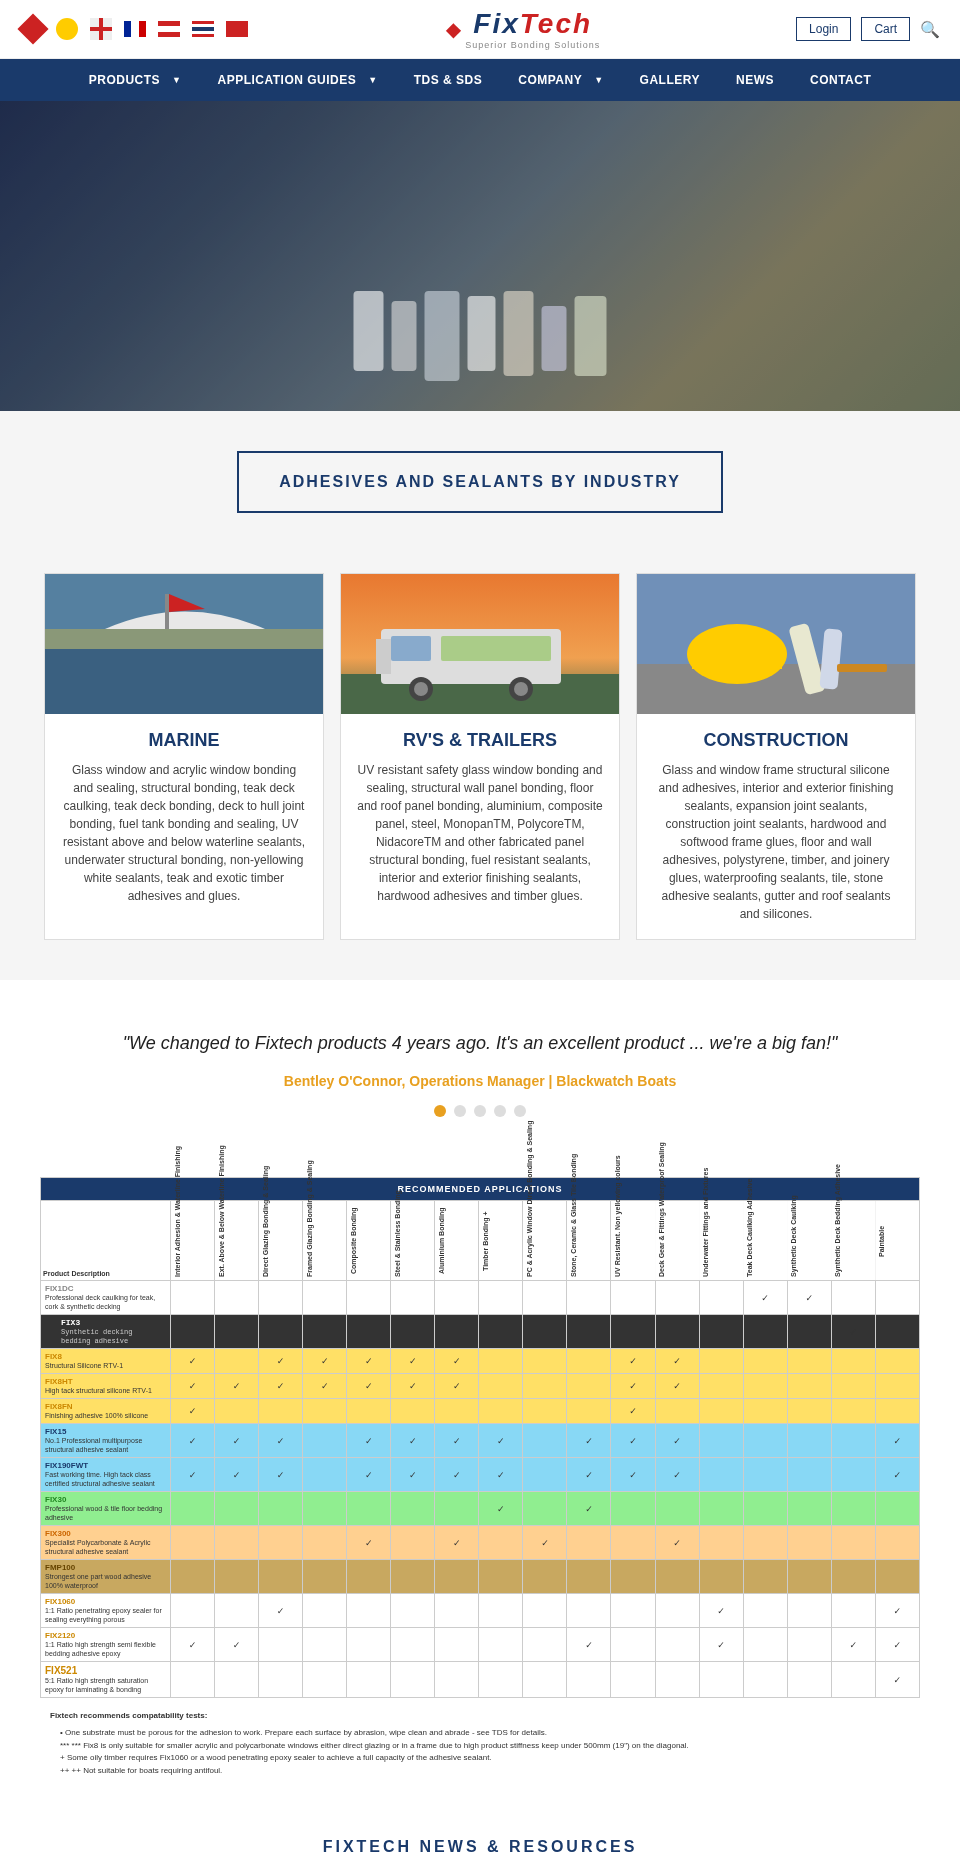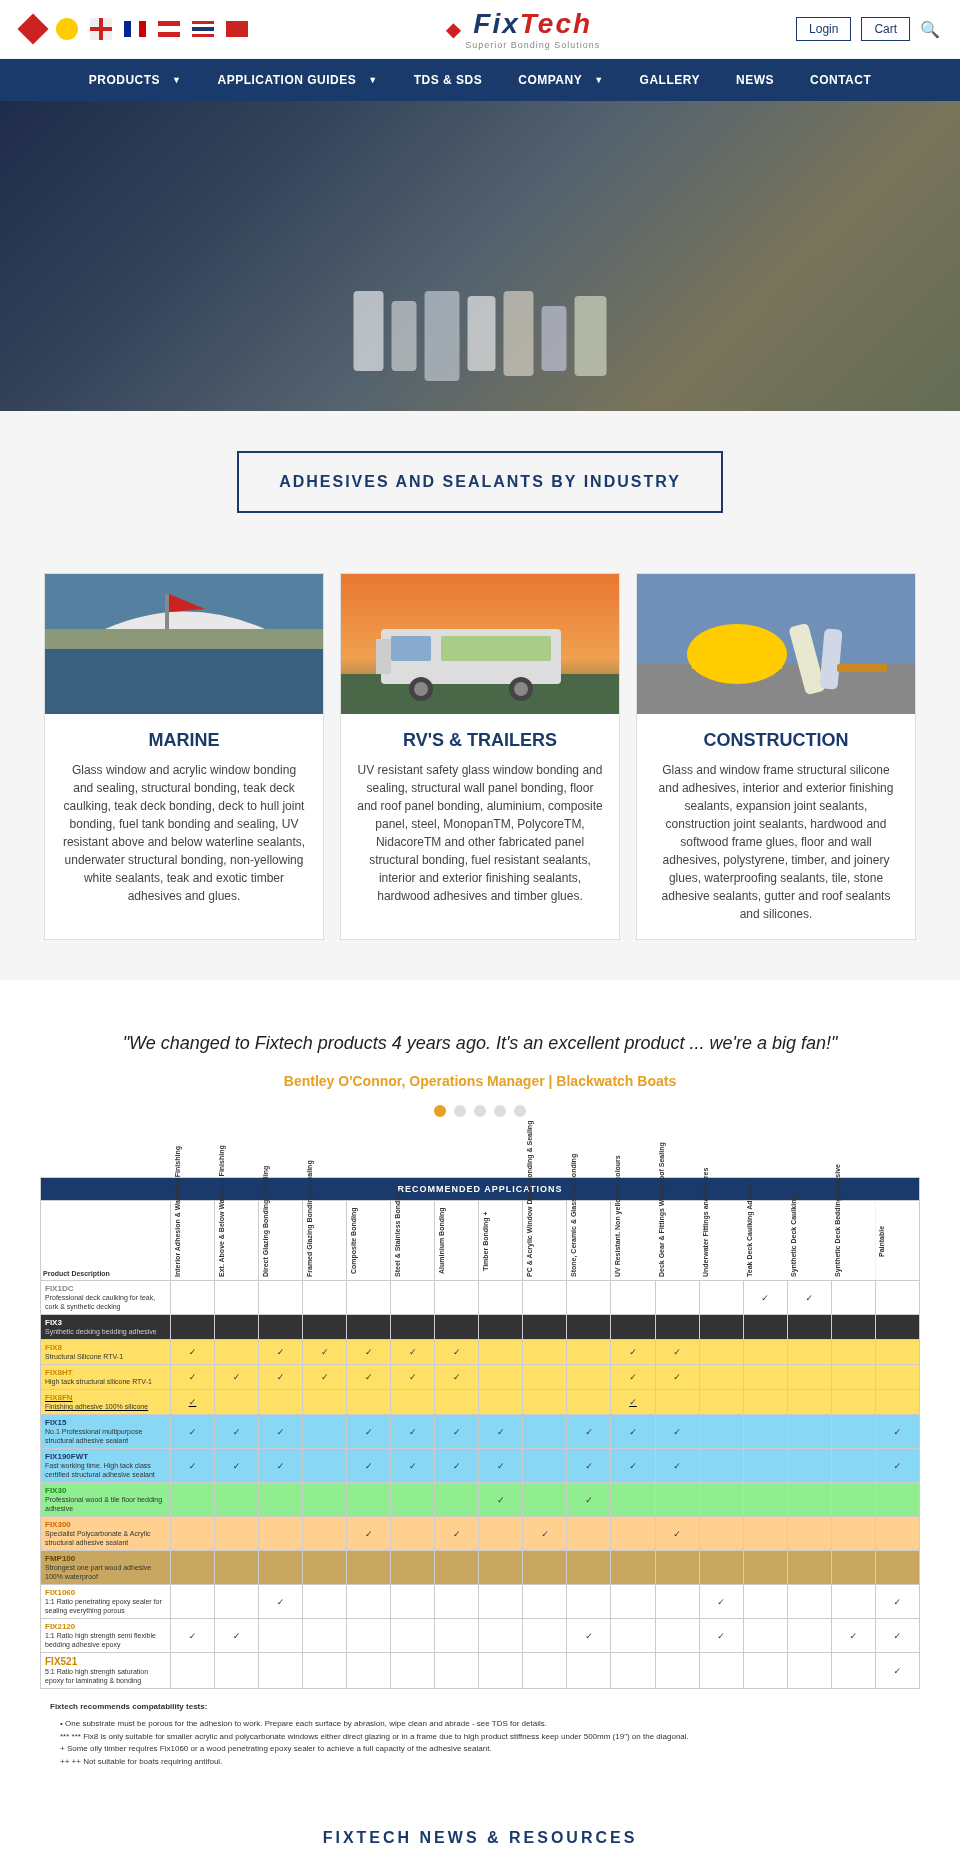--- a/index.html
+++ b/index.html
@@ -474,21 +474,21 @@
           <td></td>
           <td></td>
           <td></td>
           <td></td>
           <td><span class="checkmark">✓</span></td>
           <td><span class="checkmark">✓</span></td>
           <td></td>
           <td></td>
         </tr>
         <tr style="background: rgb(51, 51, 51);">
-          <td style="text-align: left; padding: 3px 4px;"><span style="color:#fff;font-weight:bold;font-size:8px;">FIX3</span><br><span style="font-size:7px;color:#ccc;">Synthetic decking bedding adhesive</span></td>
+          <td style="text-align: left; padding: 3px 20px; font-family: Liberation Mono, monospace;"><span style="color:#fff;font-weight:bold;font-size:8px;">FIX3</span><br><span style="font-size:7px;color:#ccc;">Synthetic decking bedding adhesive</span></td>
           <td></td>
           <td></td>
           <td></td>
           <td></td>
           <td></td>
           <td></td>
           <td></td>
           <td></td>
           <td></td>
           <td></td>
@@ -533,21 +533,21 @@
           <td></td>
           <td></td>
           <td><span class="checkmark">✓</span></td>
           <td><span class="checkmark">✓</span></td>
           <td></td>
           <td></td>
           <td></td>
           <td></td>
           <td></td>
         </tr>
-        <tr style="background: rgb(255, 224, 102); text-decoration: underline;">
+        <tr style="background: rgb(255, 224, 102);">
           <td style="text-align: left; padding: 3px 4px;"><span style="color:#cc8800;font-weight:bold;font-size:8px;">FIX8FN</span><br><span style="font-size:7px;color:#333;">Finishing adhesive 100% silicone</span></td>
           <td><span class="checkmark">✓</span></td>
           <td></td>
           <td></td>
           <td></td>
           <td></td>
           <td></td>
           <td></td>
           <td></td>
           <td></td>

